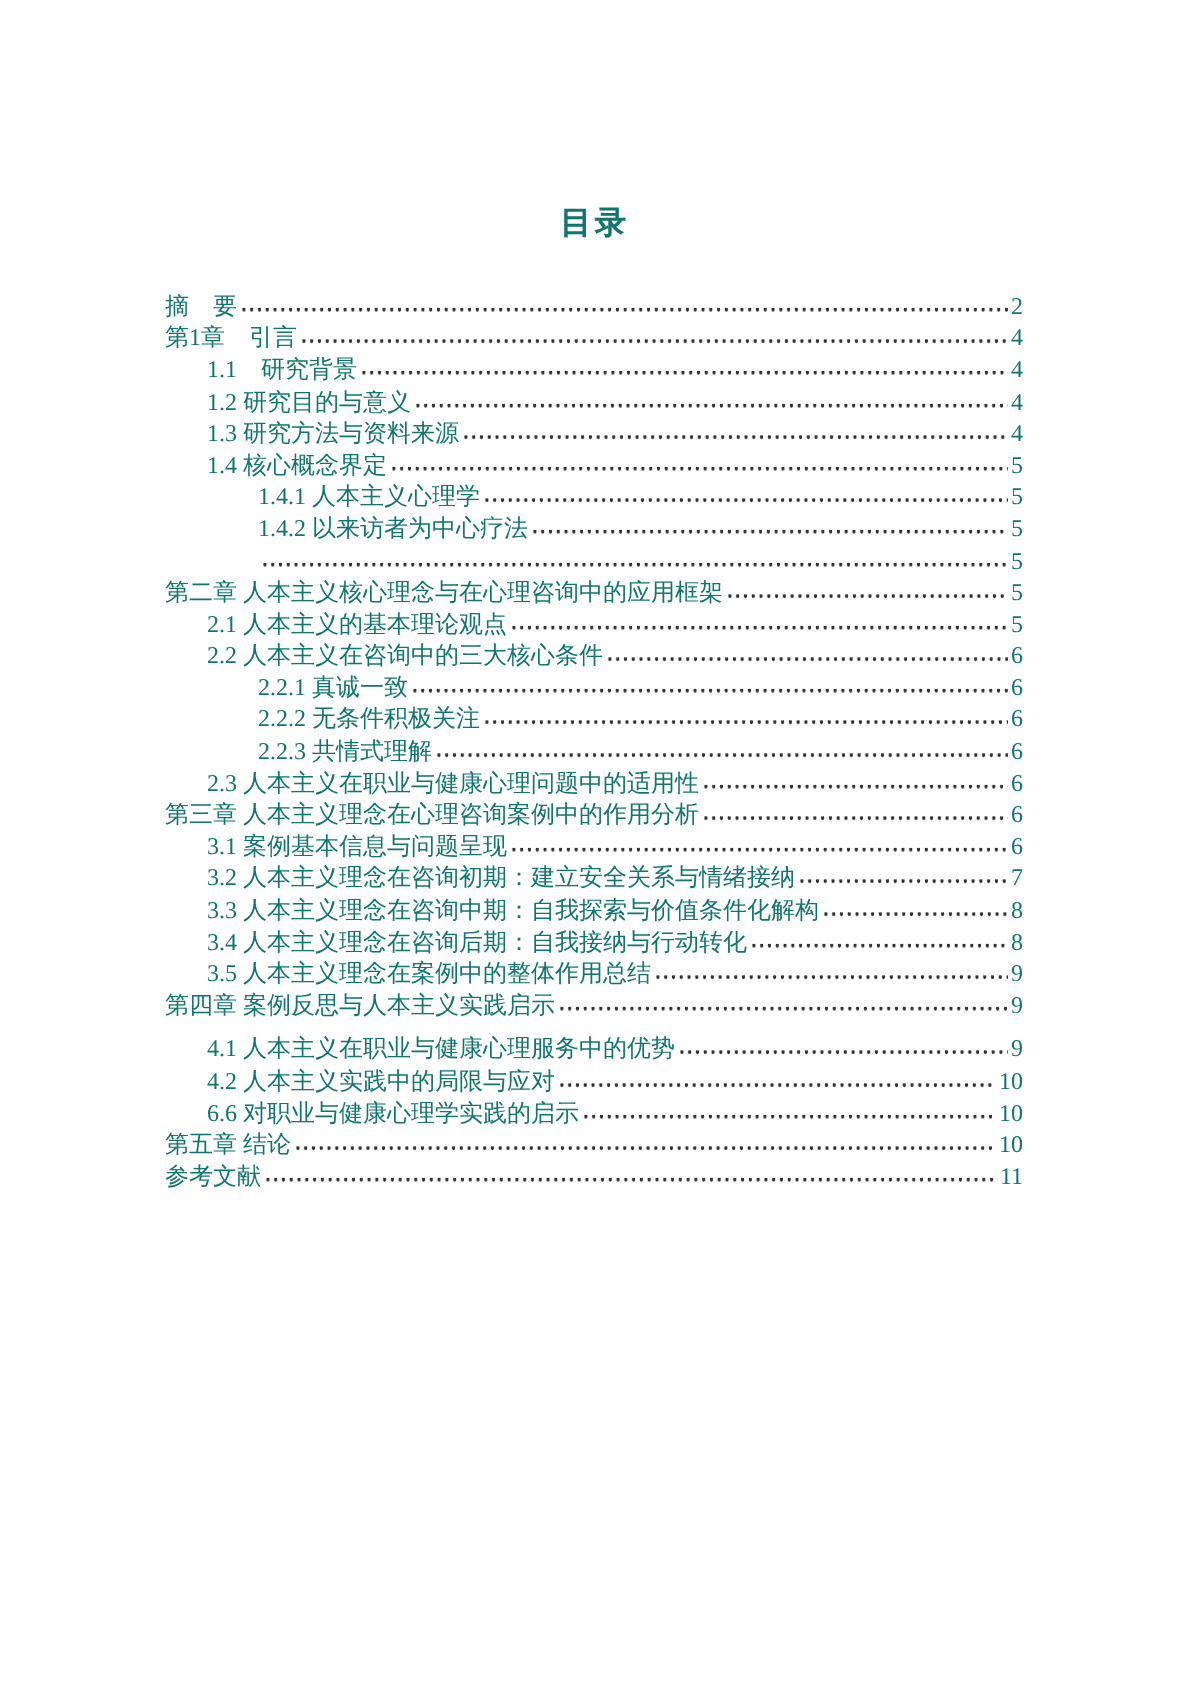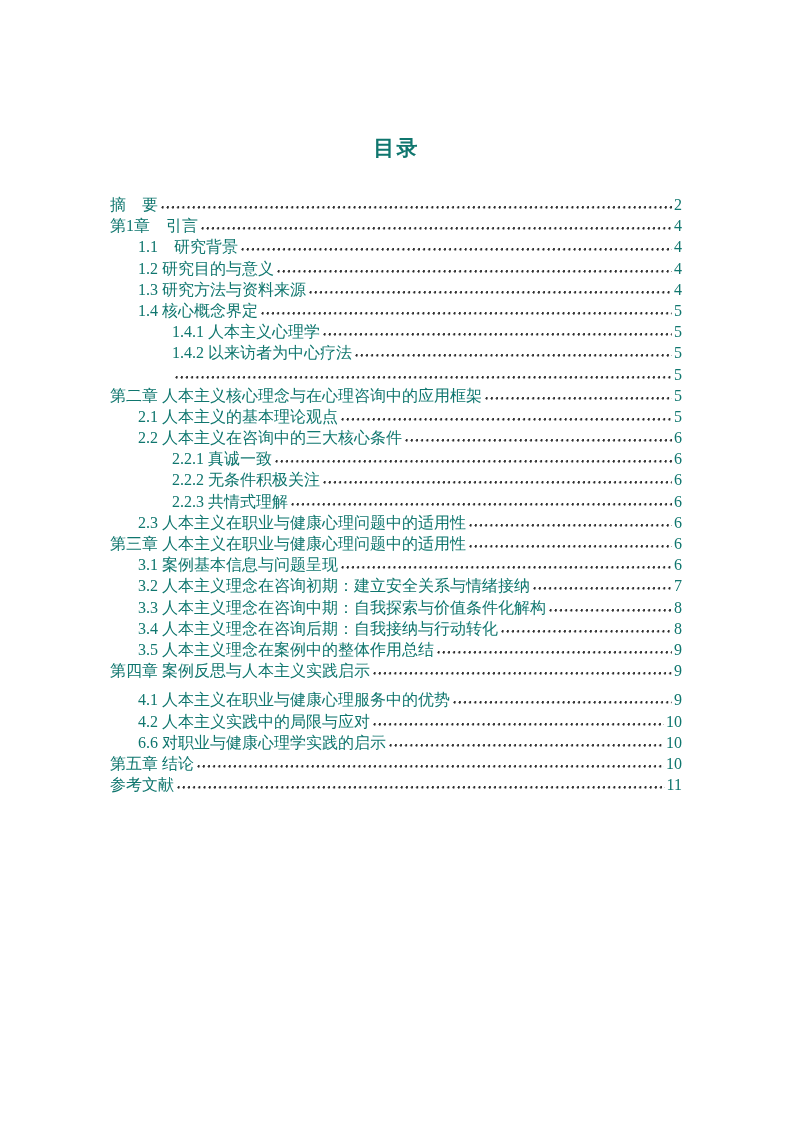--- a/index.html
+++ b/index.html
@@ -151,21 +151,21 @@
       <span class="page-num">6</span>
     </div>
 
     <div class="toc-row lvl1">
       <span class="toc-label">2.3 人本主义在职业与健康心理问题中的适用性</span>
       <span class="dot-leader"></span>
       <span class="page-num">6</span>
     </div>
 
     <div class="toc-row">
-      <span class="toc-label">第三章 人本主义在职业与健康心理问题中的适用性</span>
+      <span class="toc-label">第三章 人本主义理念在心理咨询案例中的作用分析</span>
       <span class="dot-leader"></span>
       <span class="page-num">6</span>
     </div>
 
     <div class="toc-row lvl1">
       <span class="toc-label">3.1 案例基本信息与问题呈现</span>
       <span class="dot-leader"></span>
       <span class="page-num">6</span>
     </div>
 

